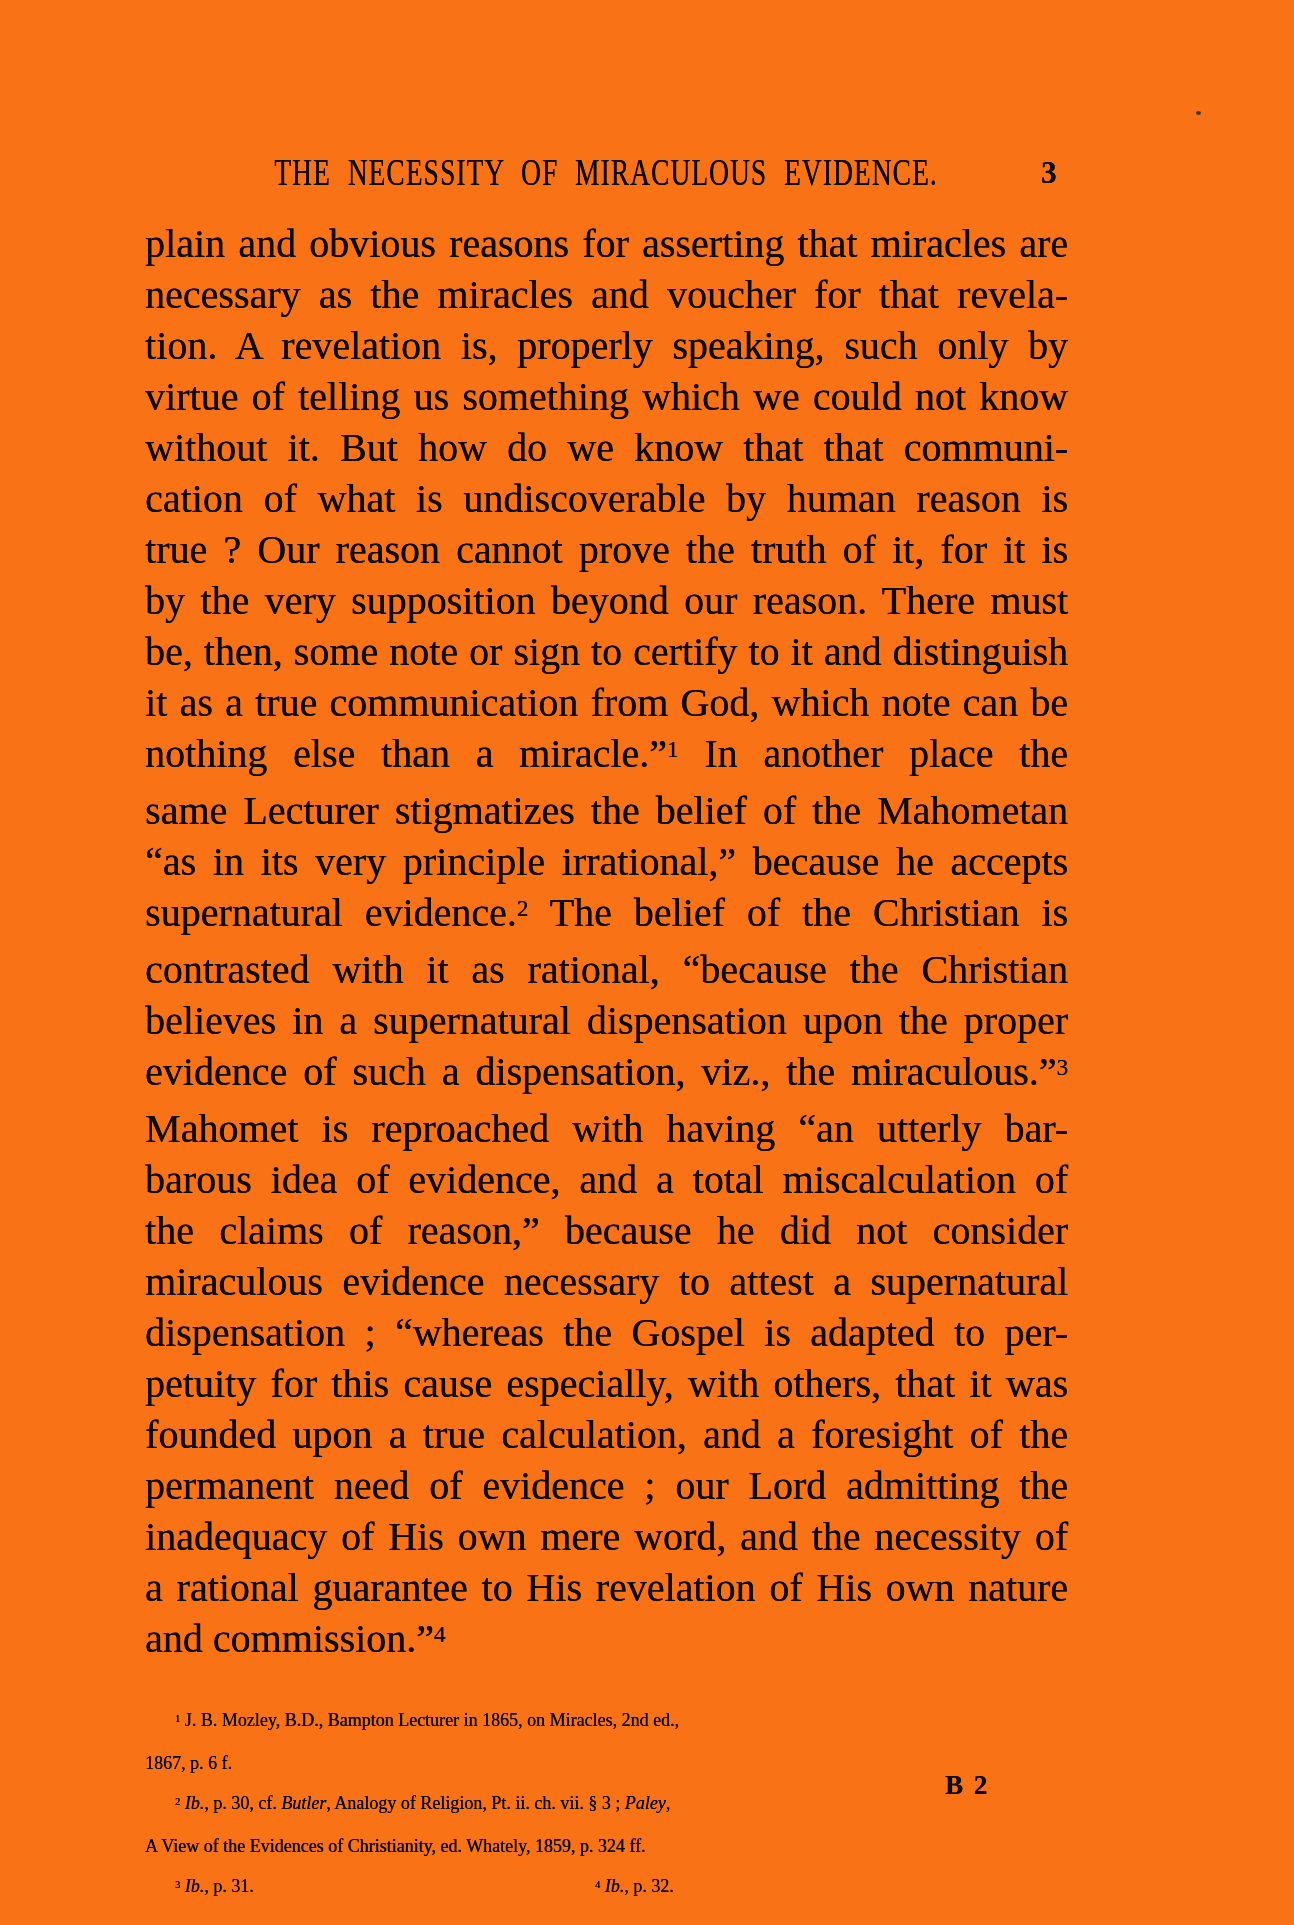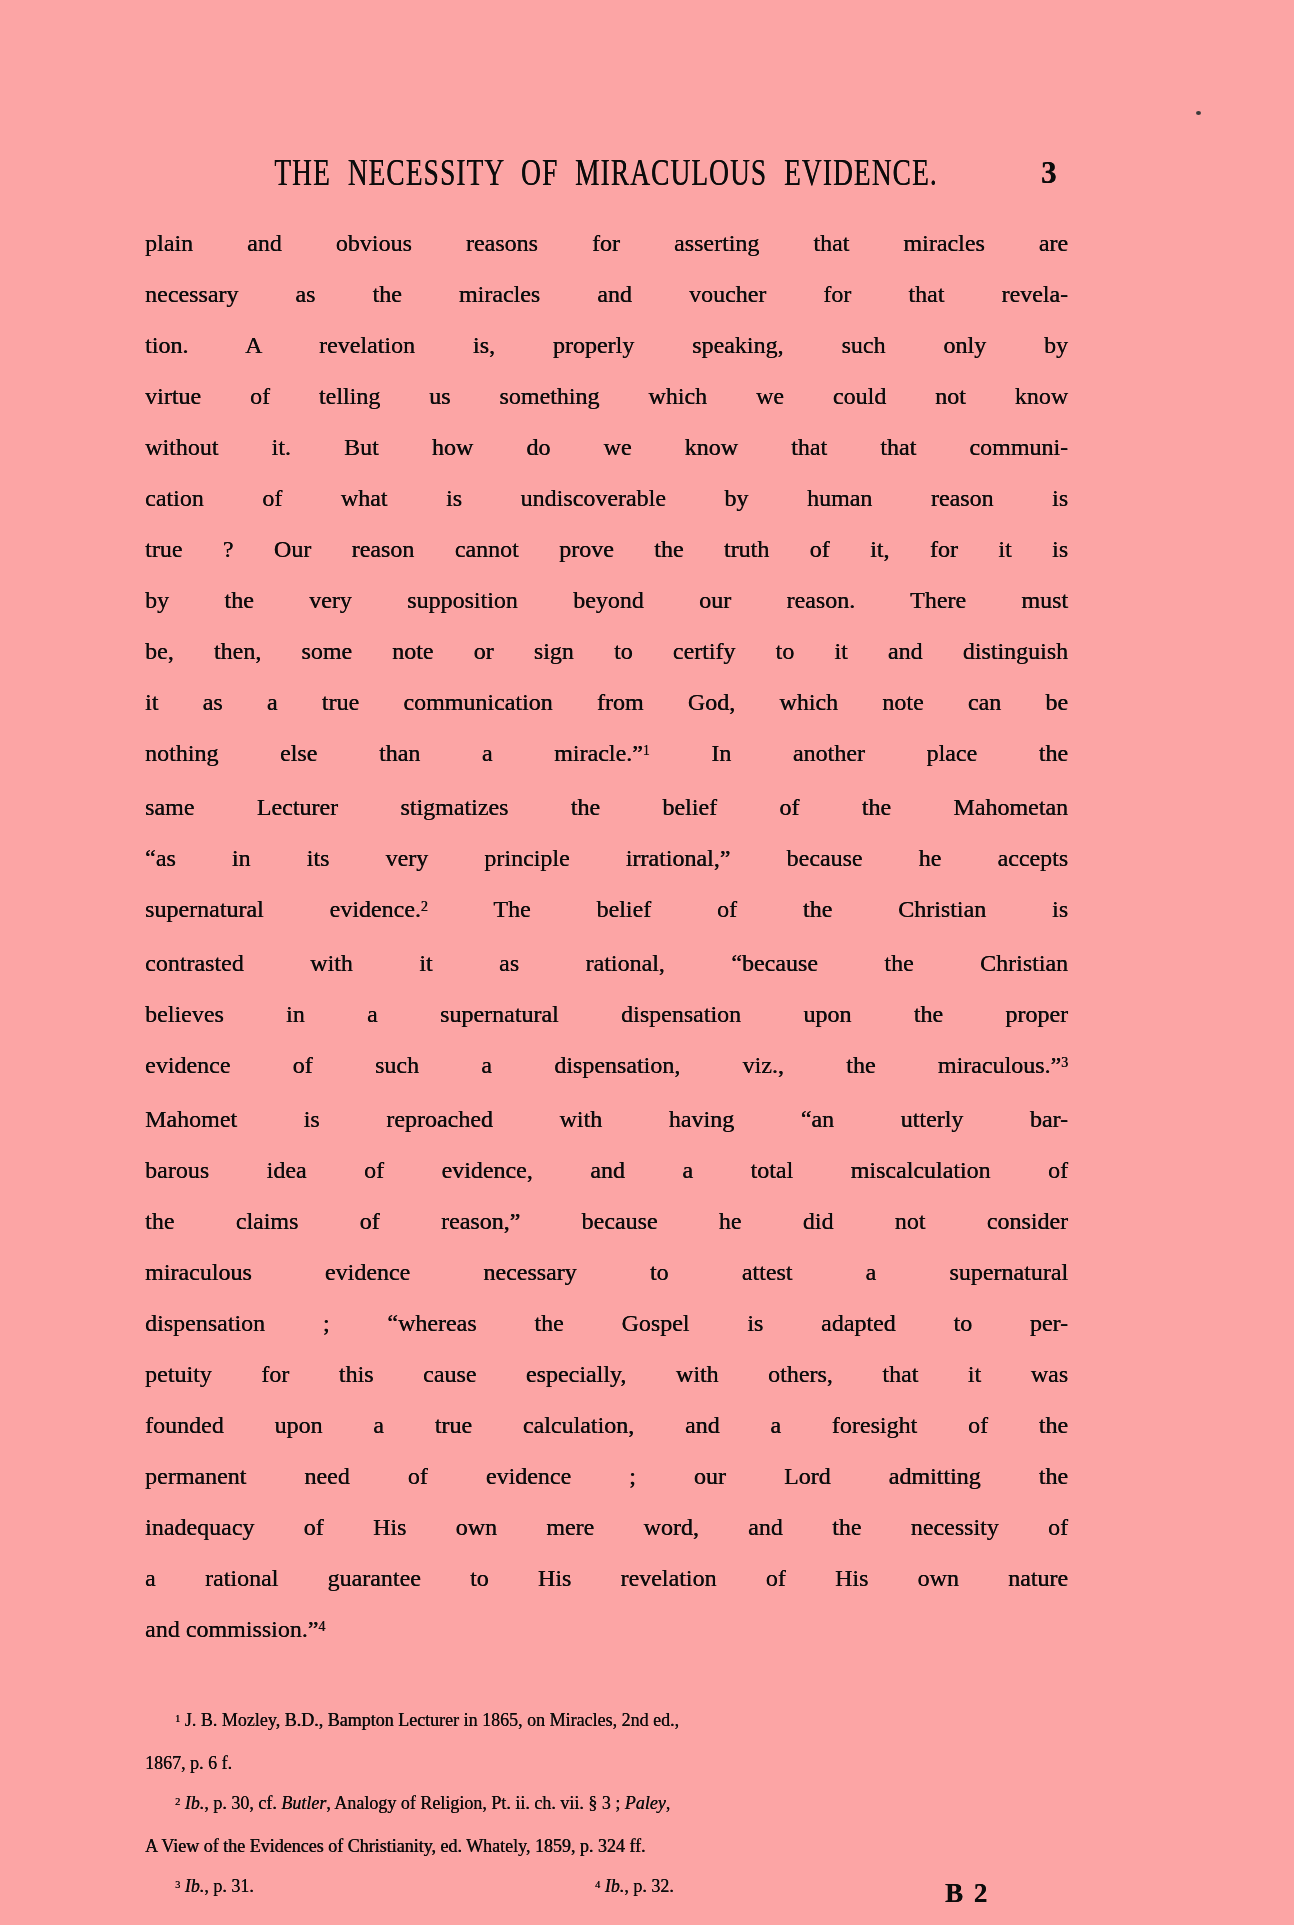--- a/index.html
+++ b/index.html
@@ -4,21 +4,21 @@
 <style>
   html, body {
     margin: 0;
     padding: 0;
     background: #ffffff;
   }
   .page {
     position: relative;
     width: 1294px;
     height: 1925px;
-    background: #fca5a5;
+    background: #f97316;
     overflow: hidden;
     color: #0c0c0c;
     font-family: "Liberation Serif", "DejaVu Serif", serif;
     text-shadow: 0.35px 0 0 currentColor;
   }
   .speck {
     position: absolute;
     left: 1196px;
     top: 111px;
     width: 5px;
@@ -51,21 +51,21 @@
     top: 3px;
     font-size: 31px;
     line-height: 1;
     font-weight: bold;
   }
   .bodytext {
     position: absolute;
     left: 145px;
     top: 218px;
     width: 923px;
-    font-size: 24px;
+    font-size: 40px;
     line-height: 51px;
   }
   .line {
     text-align: justify;
     text-align-last: justify;
     white-space: nowrap;
   }
   .line.last {
     text-align-last: left;
   }
@@ -94,21 +94,21 @@
     left: 437px;
     top: 0;
     margin-left: 13px;
   }
   .italic {
     font-style: italic;
   }
   .sig {
     position: absolute;
     left: 945px;
-    top: 1880px;
+    top: 1772px;
     font-size: 27px;
     line-height: 1;
     font-weight: bold;
     letter-spacing: 2px;
   }
 </style>
 </head>
 <body>
 
 <div class="page">

